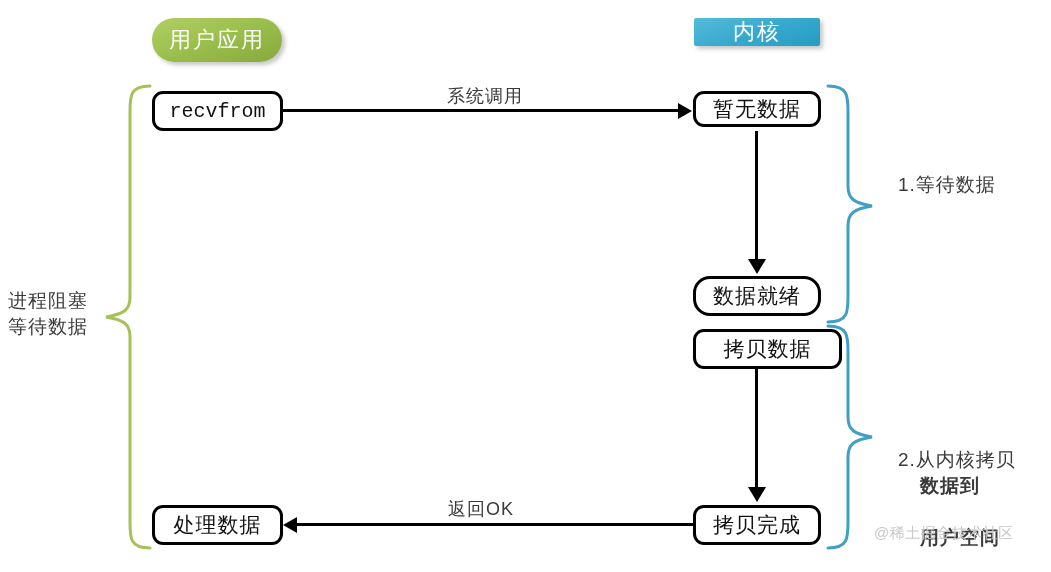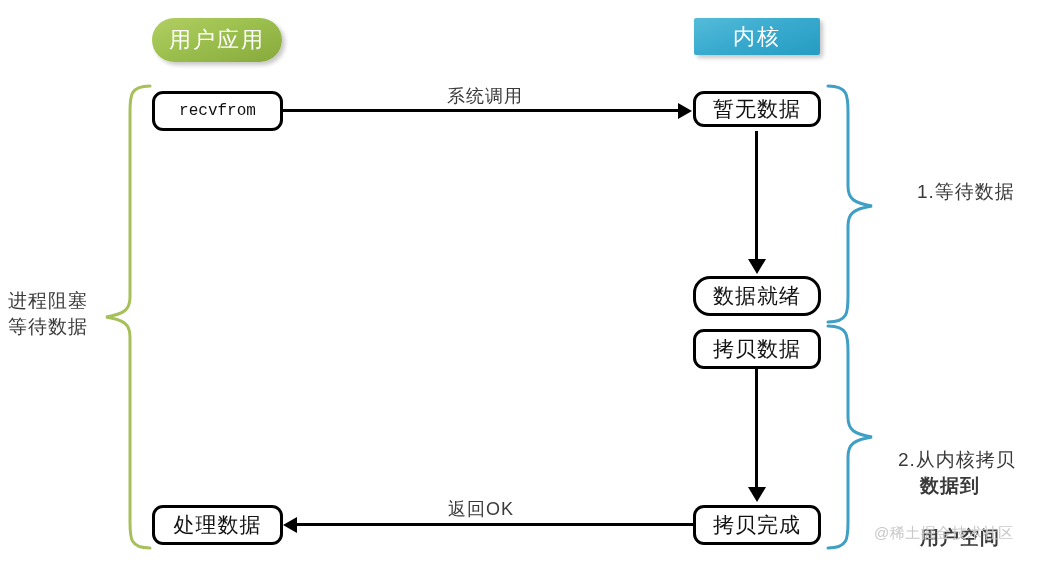--- a/index.html
+++ b/index.html
@@ -20,50 +20,50 @@
     letter-spacing:2px;
     box-shadow:3px 3px 4px rgba(0,0,0,0.22);
     border-radius:2px;
   }
   .pill.green{
     left:152px;top:18px;width:130px;height:44px;
     background:linear-gradient(160deg,#b2cf63 0%,#9cc04e 45%,#87a93c 100%);
     border-radius:22px;
   }
   .pill.blue{
-    left:694px;top:18px;width:126px;height:37px;
+    left:694px;top:18px;width:126px;height:28px;
     background:linear-gradient(160deg,#55bcd9 0%,#3aabcf 45%,#259cc2 100%);
   }
 
   
   .node{
     position:absolute;
     box-sizing:border-box;
     display:flex;align-items:center;justify-content:center;
     background:#ffffff;
     border:3px solid #000000;
     border-radius:11px;
     color:#111111;
     font-size:21px;
     letter-spacing:1px;
     white-space:nowrap;
     z-index:4;
   }
   .node.mono{
     font-family:"Liberation Mono","DejaVu Sans Mono",monospace;
-    font-size:16px;
+    font-size:20px;
     letter-spacing:0px;
     justify-content:center;
   }
 
   
   #node-recvfrom   {left:152px;top:91px; width:131px;height:40px;}
   #node-nodata     {left:693px;top:91px; width:128px;height:36px;font-family:Liberation Mono, monospace;}
   #node-dataready  {left:693px;top:276px;width:128px;height:40px;border-radius:17px;}
-  #node-copydata   {left:693px;top:329px;width:128px;height:40px;}
+  #node-copydata   {left:693px;top:329px;width:149px;height:40px;}
   #node-copydone   {left:693px;top:505px;width:128px;height:40px;}
   #node-processdata{left:152px;top:505px;width:131px;height:40px;}
 
   
   .hline{position:absolute;height:3px;background:#000;z-index:2;}
   .vline{position:absolute;width:3px;background:#000;z-index:2;}
   .arrow{position:absolute;width:0;height:0;z-index:3;}
   .arrow.right{
     border-top:8px solid transparent;
     border-bottom:8px solid transparent;
@@ -118,21 +118,21 @@
     font-size:19px;
     letter-spacing:1px;
     line-height:26px;
     white-space:pre-line;
     z-index:5;
   }
   #note-left{
     left:8px;top:288px;
     text-align:right;
   }
-  #note-wait{left:898px;top:179px;margin-left:19px;}
+  #note-wait{left:898px;top:172px;}
   #note-copy{left:898px;top:421px;text-align:left;}
   #note-copy .ind{padding-left:22px;display:block;font-weight:bold;}
 
   
   #watermark{
     position:absolute;
     left:874px;top:524px;
     color:#c8c8c8;
     font-size:15px;
     letter-spacing:0.5px;

